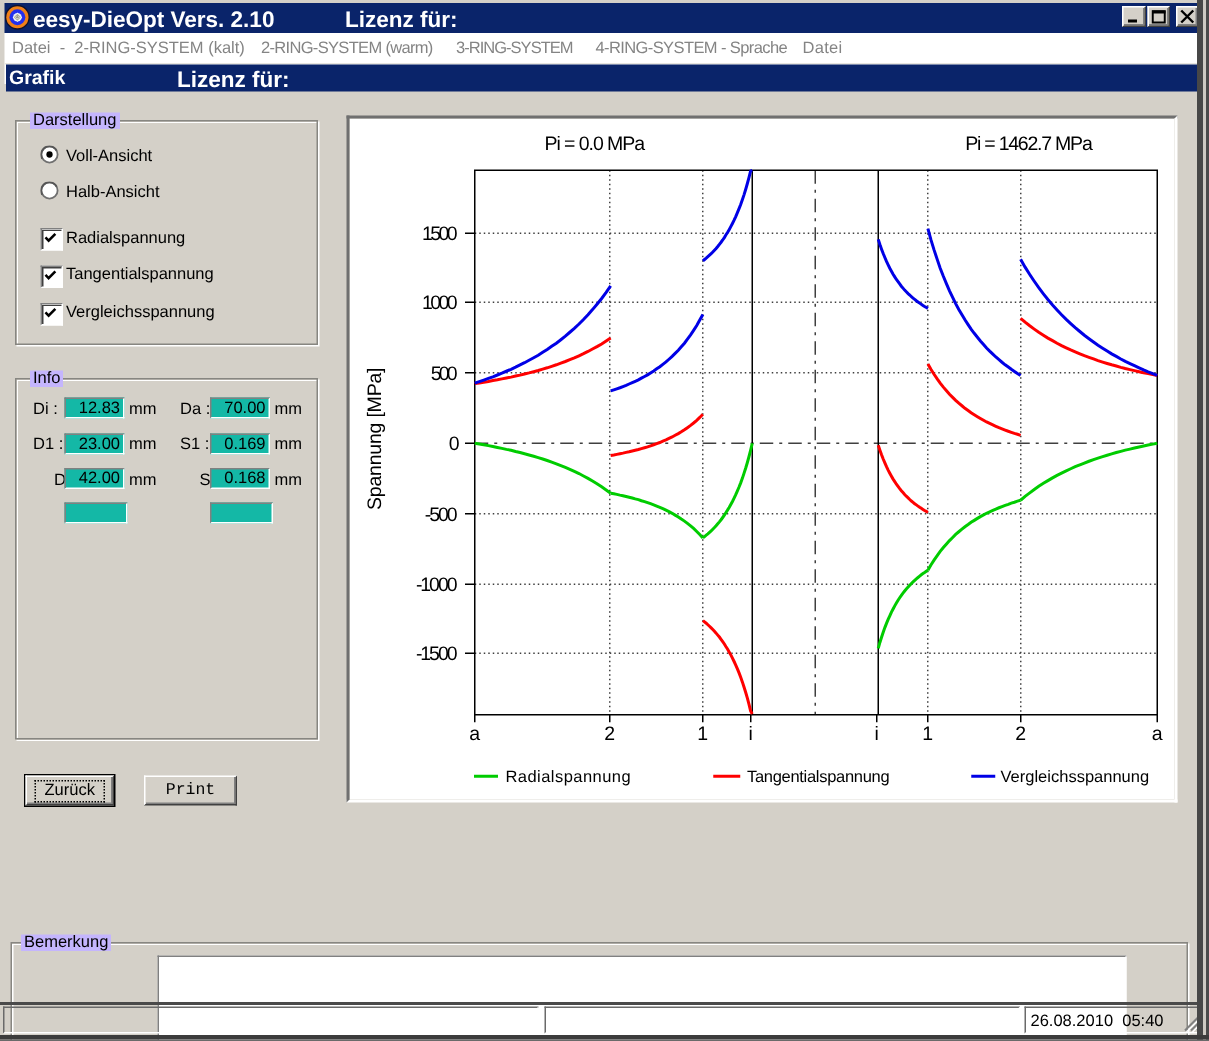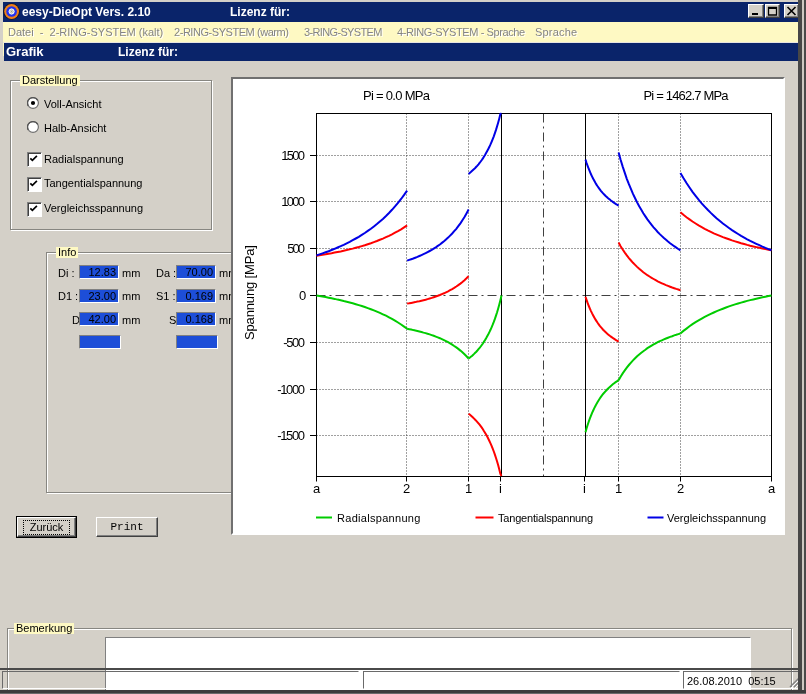--- a/index.html
+++ b/index.html
@@ -1,28 +1,28 @@
 <!DOCTYPE html>
 <html><head><meta charset="utf-8">
 <style>
 html,body{margin:0;padding:0;}
 body{width:806px;height:694px;position:relative;background:#d4d0c8;
  font-family:"Liberation Sans",sans-serif;font-size:11px;color:#000;overflow:hidden;}
 .abs{position:absolute;}
 .titlebar{left:3px;top:2px;width:800px;height:20px;background:#0a246a;}
-.ttxt{color:#fff;font-weight:bold;font-size:12px;}
-.menubar{left:3px;top:22px;width:800px;height:34px;background:#fef9c3;}
+.ttxt{color:#fff;font-weight:bold;font-size:15px;}
+.menubar{left:3px;top:22px;width:800px;height:34px;background:#ffffff;}
 .mi{position:absolute;top:4px;color:#848484;text-shadow:1px 1px 0 #fff;white-space:pre;}
 .grafikbar{left:4px;top:43px;width:794px;height:18px;background:#0a246a;}
 .winbtn{position:absolute;top:2px;height:12px;background:#d4d0c8;
  border-top:1px solid #fff;border-left:1px solid #fff;border-right:1px solid #404040;border-bottom:1px solid #404040;
  box-shadow:inset -1px -1px 0 #808080,inset 1px 1px 0 #d4d0c8;}
 .group{border:1px solid #878681;box-shadow:1px 1px 0 #fff,inset 1px 1px 0 #fff;}
-.glabel{position:absolute;top:-6px;background:#fef9c3;padding:0 2px;line-height:11px;}
-.fld{position:absolute;height:12px;background:#1d4ed8;
+.glabel{position:absolute;top:-6px;background:#c4b5fd;padding:0 2px;line-height:11px;}
+.fld{position:absolute;height:12px;background:#14b8a6;
  border-top:1px solid #808080;border-left:1px solid #808080;border-bottom:1px solid #fff;border-right:1px solid #fff;
  text-align:right;line-height:13px;padding-right:2px;}
 .cb{position:absolute;width:13px;height:13px;background:#fff;
  border-top:1px solid #808080;border-left:1px solid #808080;border-bottom:1px solid #fff;border-right:1px solid #fff;
  box-shadow:inset 1px 1px 0 #404040;}
 .btn{position:absolute;background:#d4d0c8;text-align:center;
  border-top:1px solid #fff;border-left:1px solid #fff;border-right:1px solid #404040;border-bottom:1px solid #404040;
  box-shadow:inset -1px -1px 0 #808080;font-size:11px;}
 .statuspanel{position:absolute;top:671px;height:16px;
  border-top:1px solid #6a6a6a;border-left:1px solid #6a6a6a;border-bottom:1px solid #fff;border-right:1px solid #fff;}
@@ -51,21 +51,21 @@
 <div class="winbtn" style="left:781px;width:13px;"><svg width="13" height="12">
         <path d="M2.5 2 L10.5 10 M10.5 2 L2.5 10" stroke="#000" stroke-width="1.6" fill="none"></path>
       </svg></div>
 </div>
 
 <div class="abs menubar">
  <span class="mi" style="left:5px;">Datei  -  2-RING-SYSTEM (kalt)</span>
  <span class="mi" style="left:171px;letter-spacing:-0.45px;">2-RING-SYSTEM (warm)</span>
  <span class="mi" style="left:301px;letter-spacing:-0.65px;">3-RING-SYSTEM</span>
  <span class="mi" style="left:394px;letter-spacing:-0.4px;">4-RING-SYSTEM - Sprache</span>
- <span class="mi" style="left:532px;letter-spacing:0.2px;">Sprache</span>
+ <span class="mi" style="left:532px;letter-spacing:0.2px;">Datei</span>
  <span class="mi" style="left:570px;color:#000;text-shadow:none;letter-spacing:-0.6px;margin-top:20px;">EXIT</span>
 </div>
 <div class="abs" style="left:3px;top:42px;width:795px;height:1px;background:#e8e5df;"></div>
 
 <div class="abs grafikbar">
  <span class="abs ttxt" style="left:2px;top:1px;font-size:13px;text-align:center;">Grafik</span>
  <span class="abs ttxt" style="left:114px;top:2px;">Lizenz für:</span>
 </div>
 
 <div class="abs group" style="left:10px;top:80px;width:200px;height:148px;">
@@ -88,21 +88,21 @@
  <div class="cb" style="left:16px;top:95.5px;"><svg width="11" height="11">
         <path d="M2.3 5.3 L4.4 7.4 L8.9 2.9" stroke="#000" stroke-width="1.7" fill="none"></path>
       </svg></div>
  <span class="abs" style="left:33px;top:96px;">Tangentialspannung</span>
  <div class="cb" style="left:16px;top:120.5px;"><svg width="11" height="11">
         <path d="M2.3 5.3 L4.4 7.4 L8.9 2.9" stroke="#000" stroke-width="1.7" fill="none"></path>
       </svg></div>
  <span class="abs" style="left:33px;top:121px;">Vergleichsspannung</span>
 </div>
 
-<div class="abs group" style="left:10px;top:252px;width:200px;height:239px;margin-left:36px;">
+<div class="abs group" style="left:10px;top:252px;width:200px;height:239px;">
  <span class="glabel" style="left:9px;">Info</span>
  <span class="abs" style="left:11px;top:14px;">Di :</span>
     <div class="fld" style="left:32px;top:12px;width:36px;">12.83</div>
     <span class="abs" style="left:75px;top:14px;">mm</span>
  <span class="abs" style="left:109px;top:14px;">Da :</span>
     <div class="fld" style="left:129px;top:12px;width:36px;">70.00</div>
     <span class="abs" style="left:172px;top:14px;">mm</span>
  <span class="abs" style="left:11px;top:37px;text-align:center;">D1 :</span>
     <div class="fld" style="left:32px;top:35.5px;width:36px;">23.00</div>
     <span class="abs" style="left:75px;top:37px;">mm</span>
@@ -205,21 +205,21 @@
 <div class="abs group" style="left:7px;top:581px;width:783px;height:72px;margin-top:47px;">
  <span class="glabel" style="left:6px;">Bemerkung</span>
  <div class="abs" style="left:97px;top:8px;width:644px;height:59px;background:#fff;
   border-top:1px solid #808080;border-left:1px solid #808080;border-bottom:1px solid #fff;border-right:1px solid #fff;"></div>
 </div>
 
 <div class="abs" style="left:0;top:668px;width:806px;height:2px;background:#4a4a4a;"></div>
 <div class="statuspanel" style="left:2px;width:355px;"></div>
 <div class="statuspanel" style="left:363px;width:315px;"></div>
 <div class="statuspanel" style="left:683px;width:119px;">
-    <span class="abs" style="left:3px;top:3px;white-space:pre;">26.08.2010  05:15</span>
+    <span class="abs" style="left:3px;top:3px;white-space:pre;">26.08.2010  05:40</span>
   </div>
 <svg class="abs" style="left:789px;top:674px;" width="14" height="14" viewBox="0 0 14 14">
  <path d="M13 1 L1 13 M13 5 L5 13 M13 9 L9 13" stroke="#808080" stroke-width="1.4" fill="none"></path>
  <path d="M14 2 L2 14 M14 6 L6 14 M14 10 L10 14" stroke="#fff" stroke-width="1" fill="none"></path>
 </svg>
 
 <div class="abs" style="left:798px;top:0;width:4px;height:694px;background:#474747;"></div>
 <div class="abs" style="left:802px;top:0;width:2px;height:694px;background:#cdc9c2;"></div>
 <div class="abs" style="left:804px;top:0;width:2px;height:694px;background:#4a4a4a;"></div>
 <div class="abs" style="left:0;top:690px;width:806px;height:3px;background:#3c3c3c;"></div>

